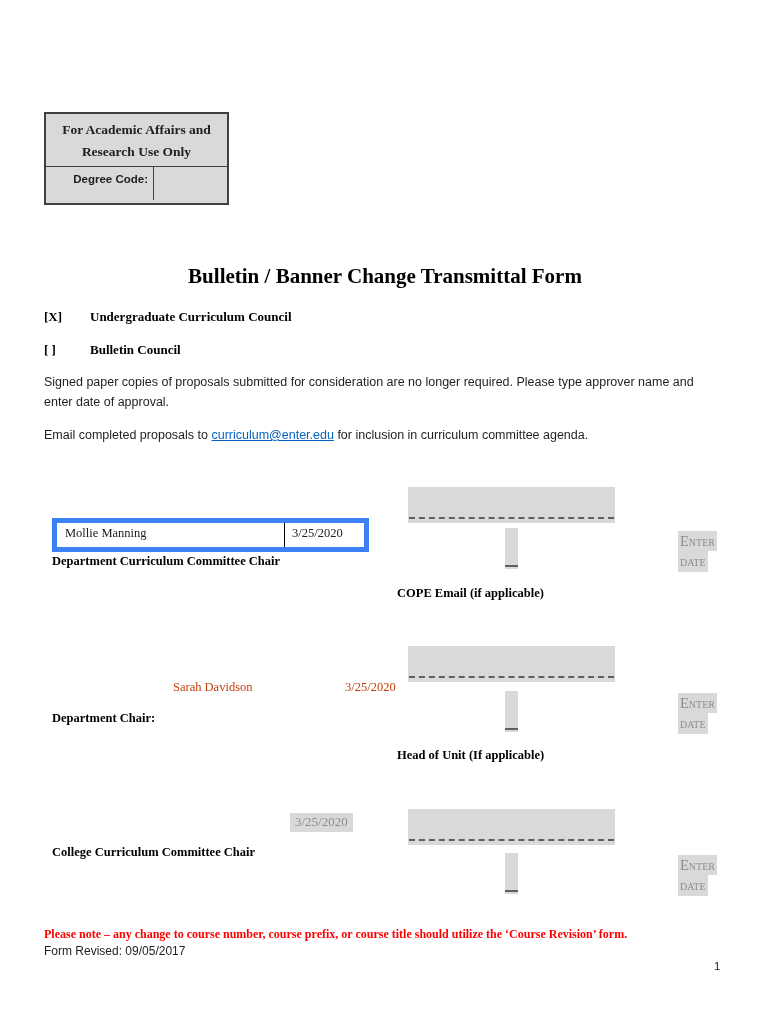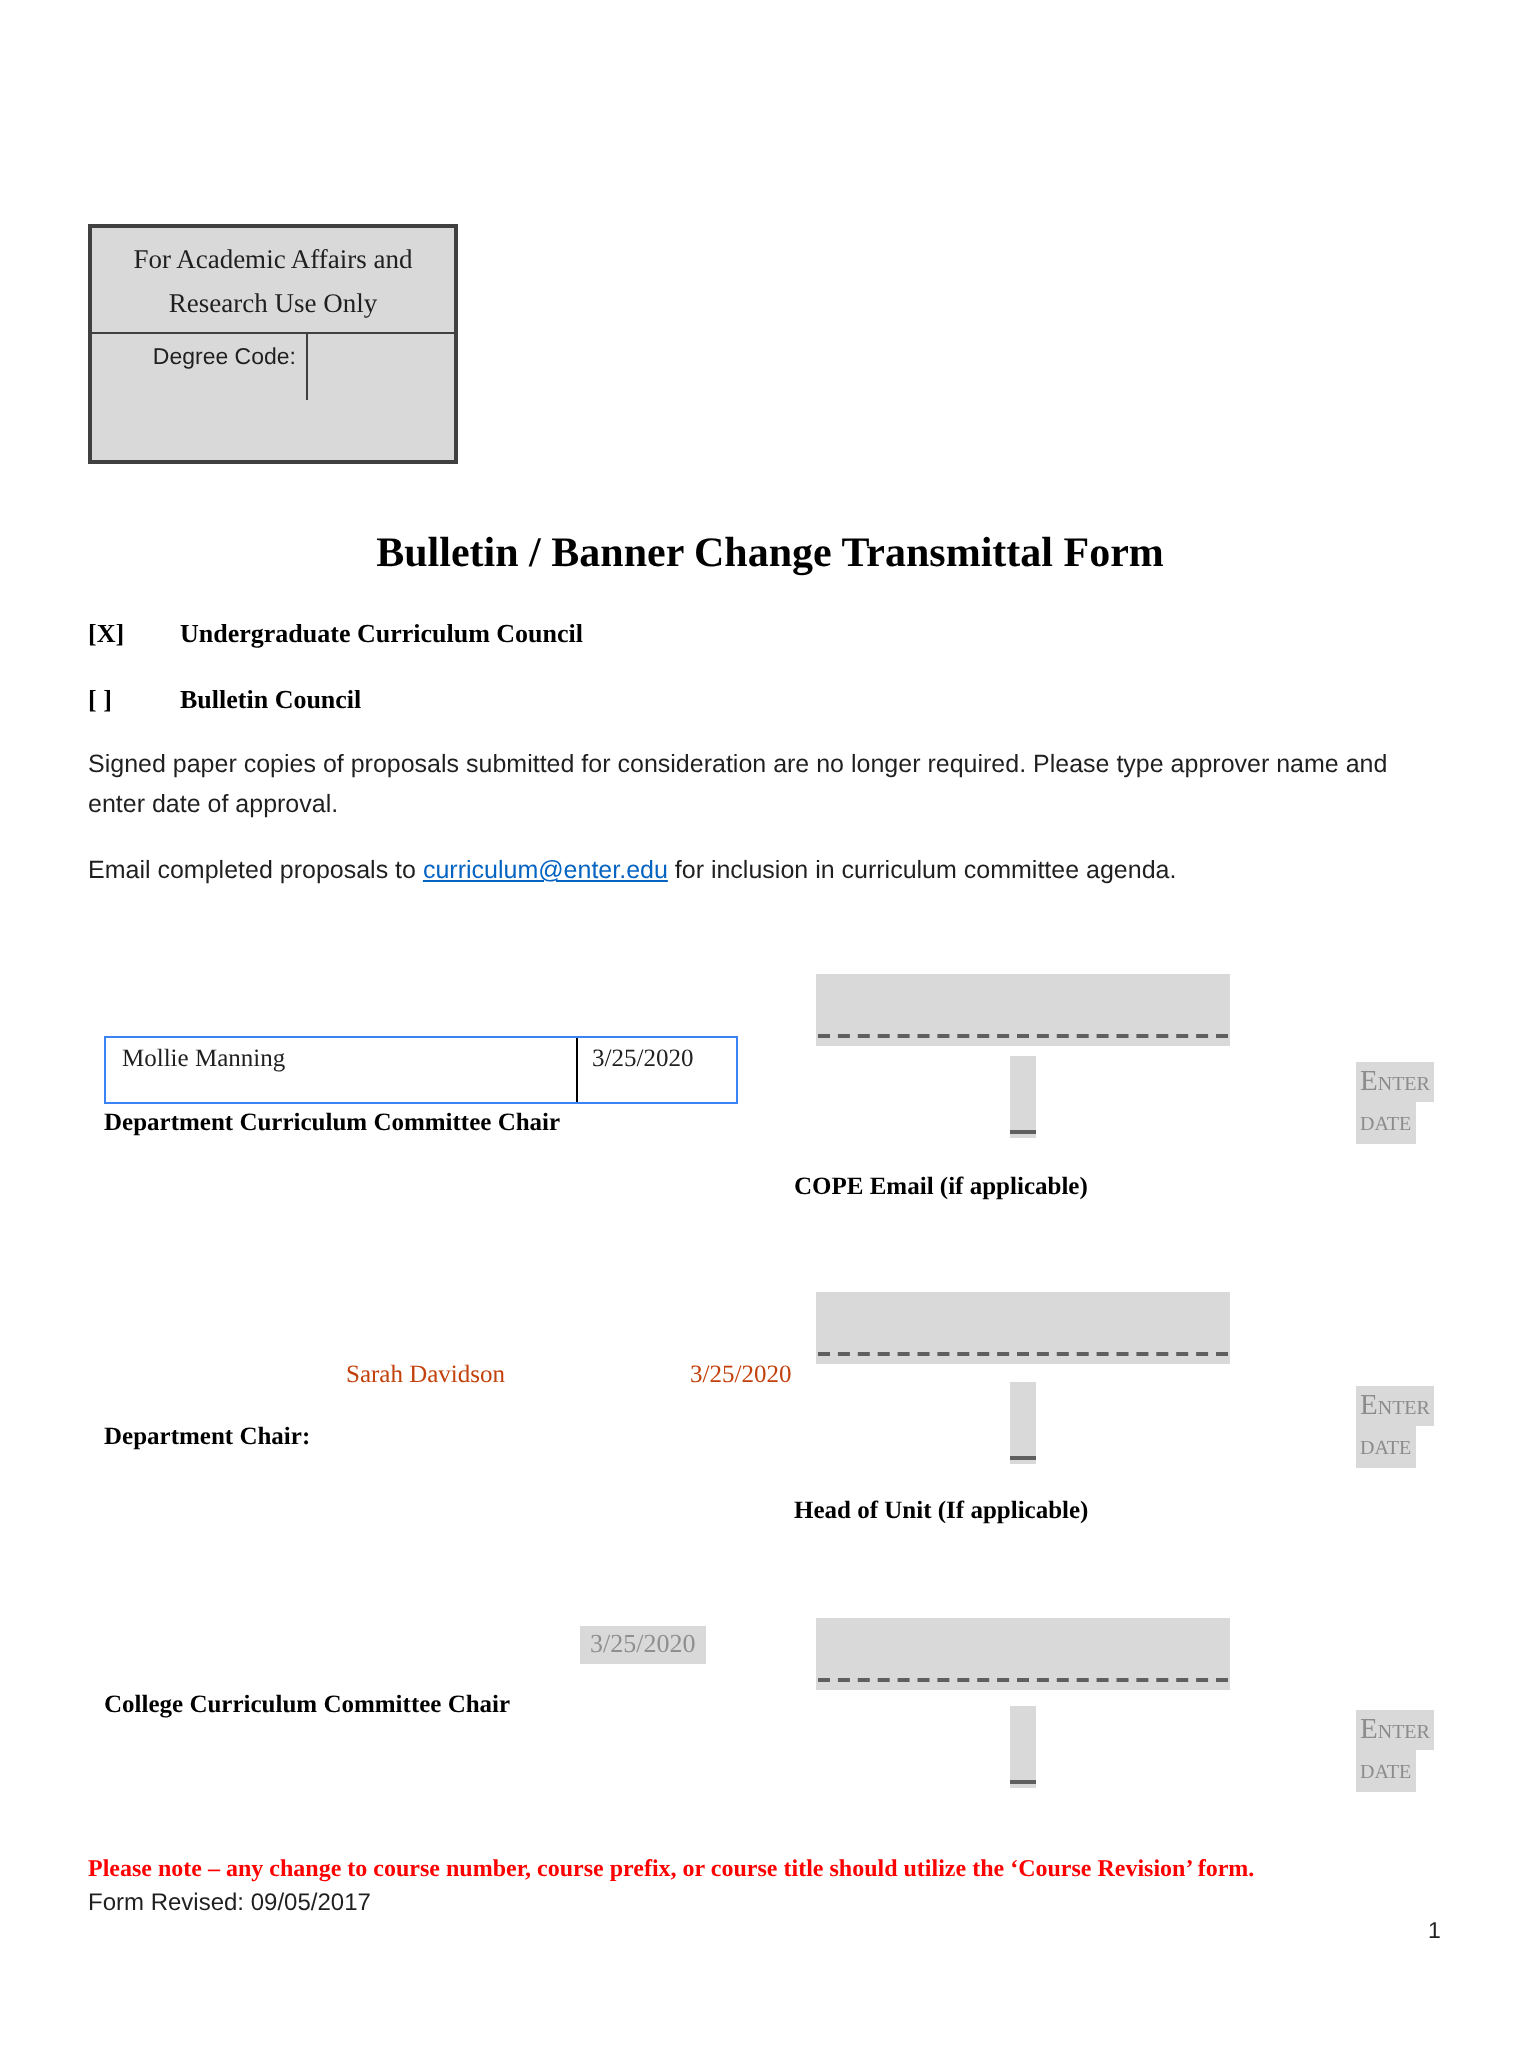--- a/index.html
+++ b/index.html
@@ -6,23 +6,24 @@
   html,body { background:#fff; }
   .page {
     position:relative; width:770px; height:1024px; margin:0 auto;
     background:#ffffff; overflow:hidden;
     font-family:"Liberation Sans", sans-serif; color:#1a1a1a;
   }
   .serif { font-family:"Liberation Serif", serif; }
 
   
   .admin-box {
-    position:absolute; left:44px; top:112px; width:185px; height:120px;
+    position:absolute; left:44px; top:112px; width:185px; height:93px;
     background:#d9d9d9; border:2px solid #404040;
     font-family:"Liberation Serif", serif;
+    font-weight:bold;
   }
   .admin-head {
     height:53px; border-bottom:1px solid #404040; text-align:center;
     font-size:13.5px; line-height:1.65; padding:5px 10px 0 10px; color:#202020;
   }
   .admin-row { display:flex; height:32px; border-bottom:1px solid #404040; }
   .admin-row:last-child { border-bottom:none; height:33px;justify-content:flex-end; }
   .admin-label {
     width:108px; border-right:1px solid #404040; text-align:right;
     font-family:"Liberation Sans", sans-serif; font-size:11.5px;
@@ -42,21 +43,21 @@
 
   
   .para { position:absolute; left:44px; width:668px; font-size:12.5px; line-height:1.62; color:#1f1f1f; }
   .para1 { top:372px; }
   .para2 { top:425px; }
   .email-link { color:#0563c1; text-decoration:underline; cursor:pointer; }
 
   
   .sig-table {
     position:absolute; left:52px; top:518px; width:317px; height:34px;
-    border:1px solid #3b82f6; display:flex;
+    border:5px solid #3b82f6; display:flex;
     font-family:"Liberation Serif", serif; font-size:12.5px; color:#202020;
   }
   .sig-table .cell-name { flex:1; padding:3px 0 0 8px; }
   .sig-table .cell-date { width:80px; border-left:1px solid #000; padding:3px 0 0 7px; }
 
   .sig-label {
     position:absolute; font-family:"Liberation Serif", serif; font-weight:bold;
     font-size:12.5px; color:#000; white-space:nowrap;
   }
 

